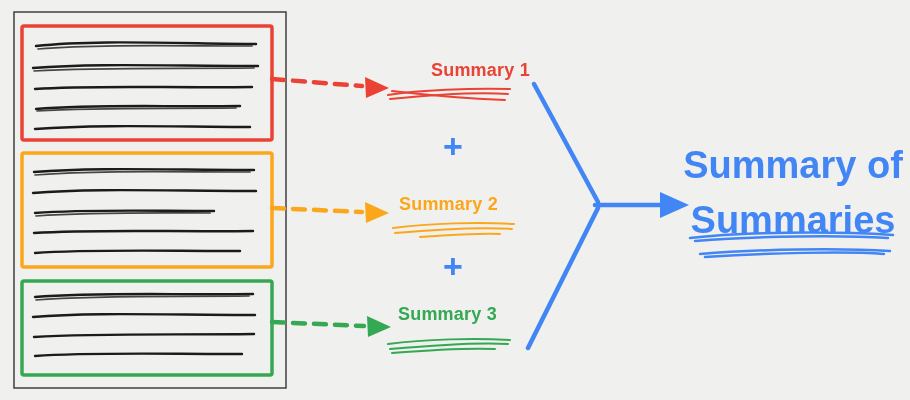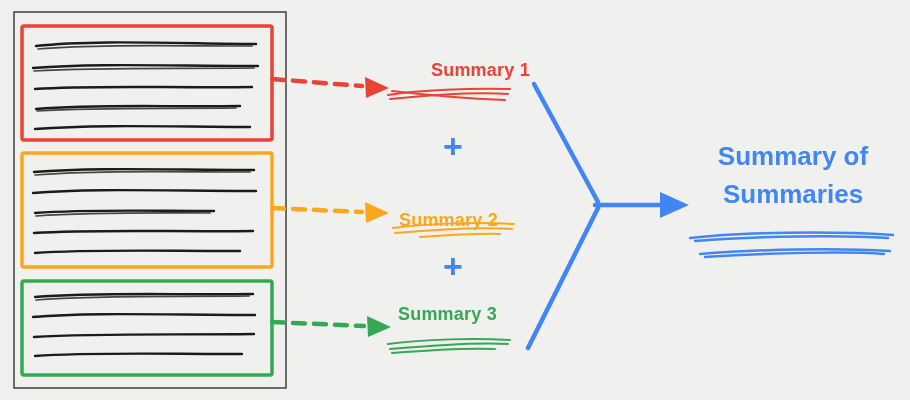--- a/index.html
+++ b/index.html
@@ -80,21 +80,21 @@
     color: var(--color-blue, #4285F4);
     white-space: nowrap;
   }
 
   .final-label {
     position: absolute;
     left: 683px;
     top: 138px;
     width: 220px;
     text-align: center;
-    font-size: 26px;
+    font-size: 38px;
     line-height: 1.45;
     font-weight: 800;
     color: var(--color-blue, #4285F4);
     white-space: normal;
   }
 </style>
 </head>
 <body>
 
 <div class="canvas">
@@ -176,20 +176,20 @@
       <path class="scribble big stroke-blue" d="M695 241 C 760 236, 840 235, 888 238"></path>
       <path class="scribble big stroke-blue" d="M700 254 C 760 249, 840 248, 890 251"></path>
       <path class="scribble big stroke-blue" d="M705 257 C 770 253, 845 251, 884 254"></path>
     </g>
   </svg>
 
   <div class="label summary-label red" style="left:399px; top:60px;margin-left:32px;">Summary 1</div>
 
   <div class="plus" style="left:435px; top:127px;">+</div>
 
-  <div class="label summary-label orange" style="left:399px; top:210px;">Summary 2</div>
+  <div class="label summary-label orange" style="left:399px; top:194px;">Summary 2</div>
 
   <div class="plus" style="left:435px; top:247px;">+</div>
 
   <div class="label summary-label green" style="left:398px; top:304px;">Summary 3</div>
 
   <div class="final-label">Summary of Summaries</div>
 </div>
 
 </body></html>

